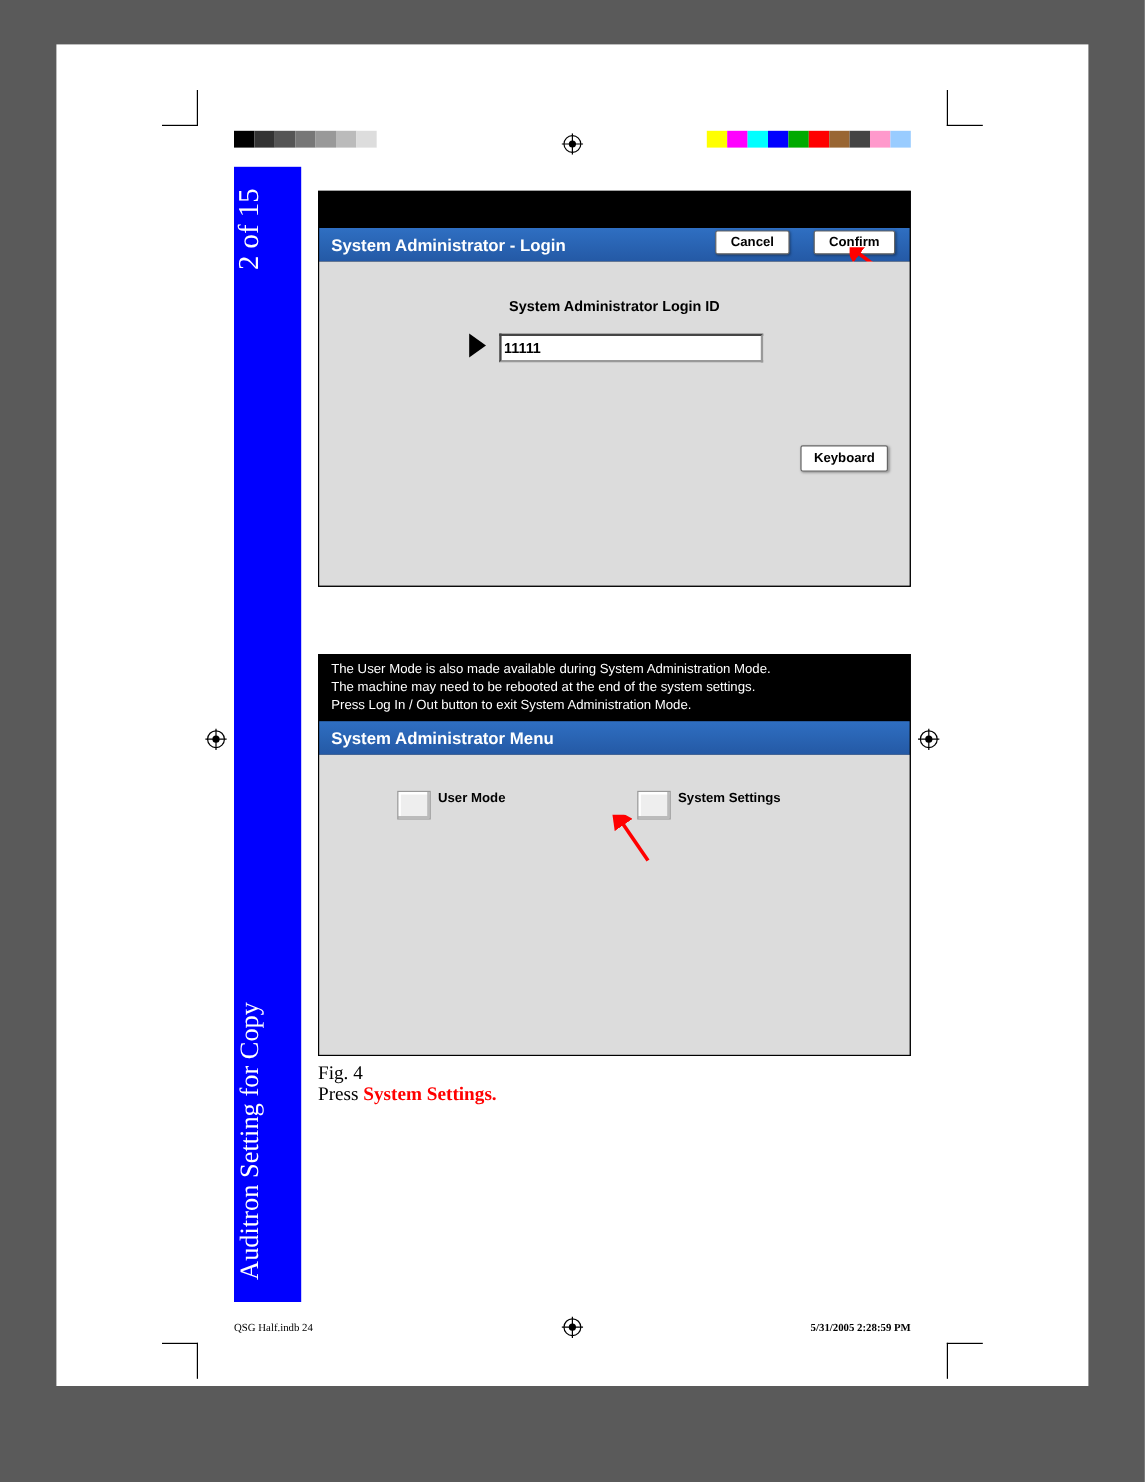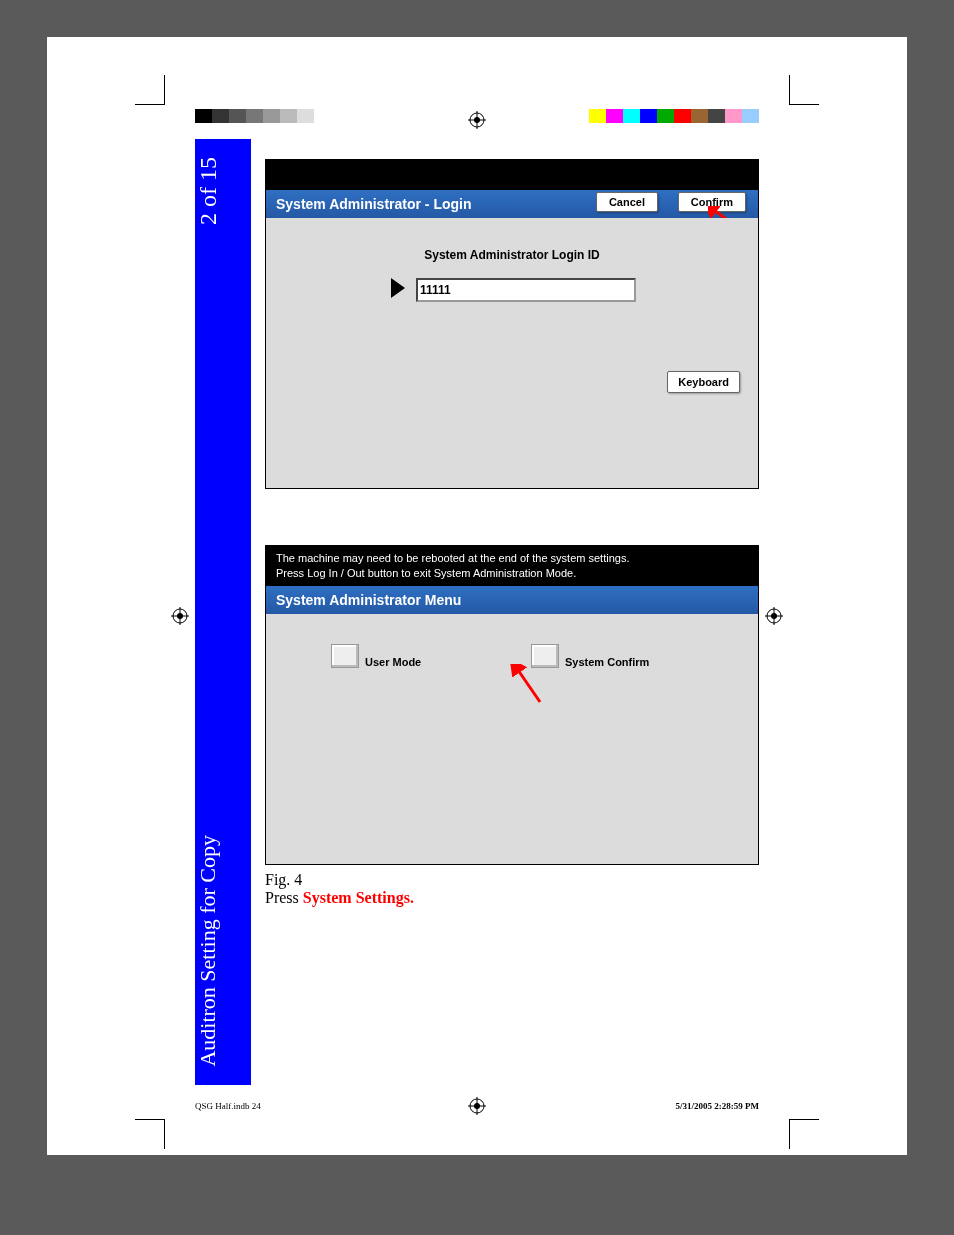--- a/index.html
+++ b/index.html
@@ -110,21 +110,21 @@
   .caption { font-family:"Times New Roman", serif; font-size:16px; margin-top:6px; }
   .caption .red { color:#ff0000; font-weight:bold; }
   .ss-header-text { background:#000; color:#fff; font-size:11px; padding:5px 10px; line-height:1.35;}
   .ss2-body { height:250px; background:#dcdcdc; position:relative; }
   .mode-btn {
     background:#eee; border:1px solid #999;
     width:28px; height:24px;
     display:inline-block; vertical-align:middle;
     box-shadow: inset -2px -2px 0 #bbb, inset 2px 2px 0 #fff;
   }
-  .mode-group { position:absolute; display:flex; align-items:flex-end; gap:6px;padding-left:25px; }
+  .mode-group { position:absolute; display:flex; align-items:flex-start; gap:6px;padding-left:25px; }
   .mode-label { font-size:11px; font-weight:bold; }
   .page-number {
     position:absolute; bottom:6px; left:0; right:0;
     text-align:center; font-family:"Times New Roman", serif; font-size:18px;
   }
   .footer-left {
     position:absolute; left:148px; bottom:44px;
     font-size:9px; font-family: "Times New Roman", serif;
   }
   .footer-right {
@@ -225,34 +225,35 @@
           <input class="ss1-field" value="11111" style="">
           <button class="ss-btn kb-btn">Keyboard</button>
         </div>
       </div>
 
 
       <div style="height:56px"></div>
 
       <div class="screenshot">
         <div class="ss-header-text">
+          <div>The User Mode is also made available during System Administration Mode.</div>
           <div>The machine may need to be rebooted at the end of the system settings.</div>
           <div>Press Log In / Out button to exit System Administration Mode.</div>
         </div>
         <div class="ss-titlebar">
           <span>System Administrator Menu</span>
         </div>
         <div class="ss-body ss2-body">
           <div class="mode-group" style="left:40px; top:30px;">
             <span class="mode-btn"></span>
             <span class="mode-label">User Mode</span>
           </div>
           <div class="mode-group" style="left:240px; top:30px;">
             <span class="mode-btn"></span>
-            <span class="mode-label">System Confirm</span>
+            <span class="mode-label">System Settings</span>
             <svg class="red-arrow" style="left:4px; top:20px;" width="40" height="40">
               <defs>
                   <marker id="ah2" markerWidth="6" markerHeight="6" refX="1" refY="3" orient="auto">
                     <path d="M0,0 L6,3 L0,6 Z" fill="#ff0000"></path>
                   </marker>
                 </defs>
               <line x1="30" y1="38" x2="8" y2="6" stroke="#ff0000" stroke-width="3" marker-end="url(#ah2)"></line>
             </svg>
           </div>
         </div>

